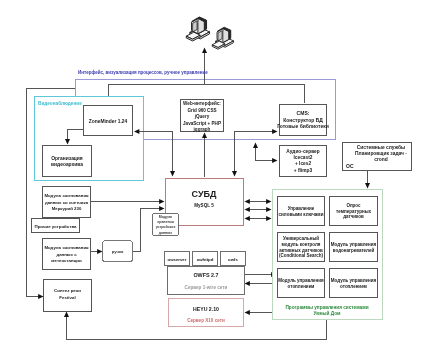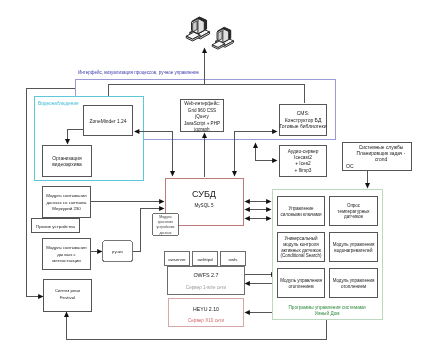--- a/index.html
+++ b/index.html
@@ -1,18 +1,18 @@
 <!DOCTYPE html>
 <html><head>
 <meta charset="utf-8">
 <style>
   html,body{margin:0;padding:0;background:#ffffff;}
   body{width:430px;height:354px;position:relative;overflow:hidden;
        font-family:"Liberation Sans",sans-serif;}
-  #stage{position:absolute;left:0;top:0;width:430px;height:354px;background:#fff;}
+  #stage{position:absolute;left:0;top:0;width:430px;height:354px;background:#fff;font-weight:bold;}
   svg#canvas{position:absolute;left:0;top:0;width:430px;height:354px;
              shape-rendering:crispEdges;}
   svg#canvas text{shape-rendering:auto;}
 </style>
 </head>
 <body>
 
 <div id="stage">
 <svg id="canvas" viewBox="0 0 430 354" width="430" height="354" xmlns="http://www.w3.org/2000/svg">
   <defs>

